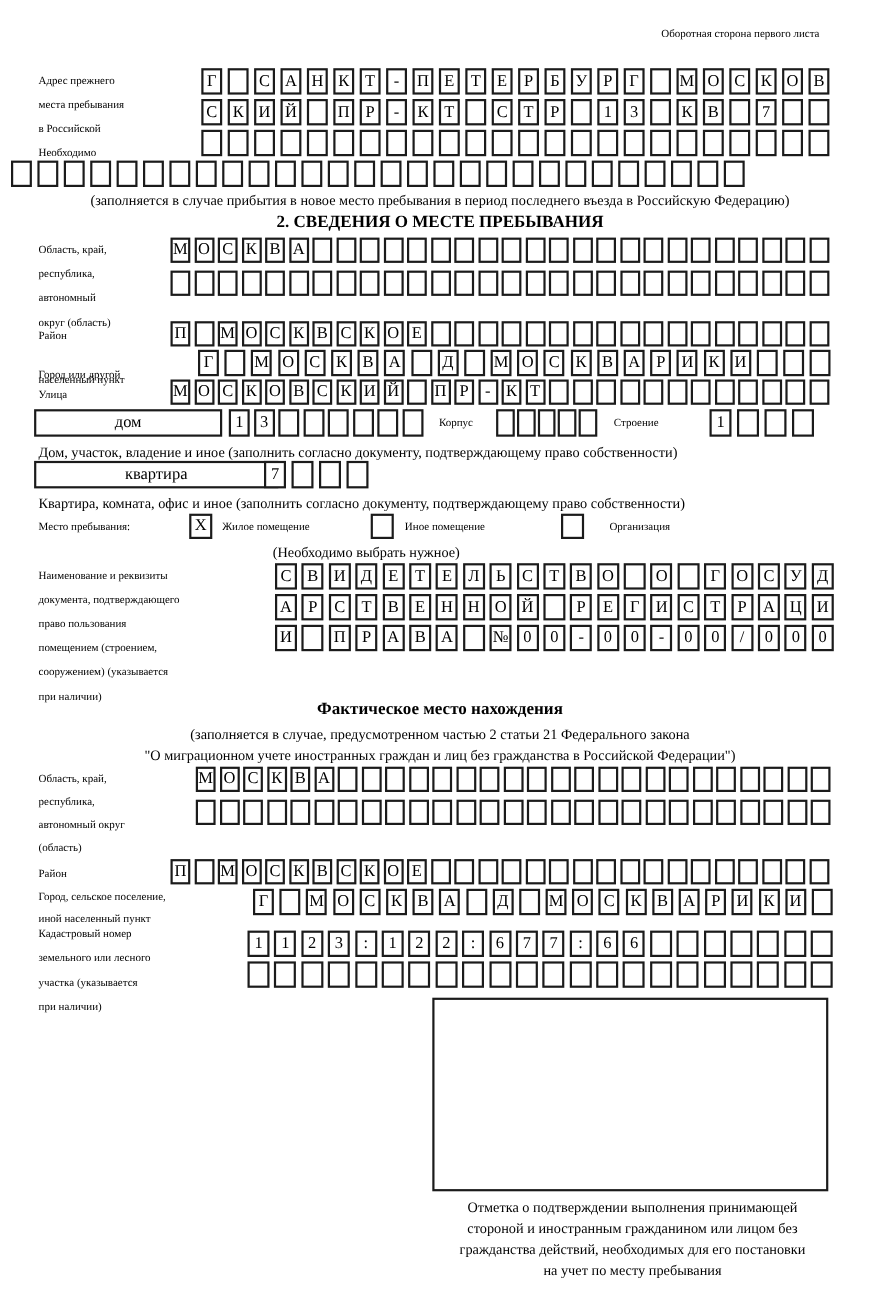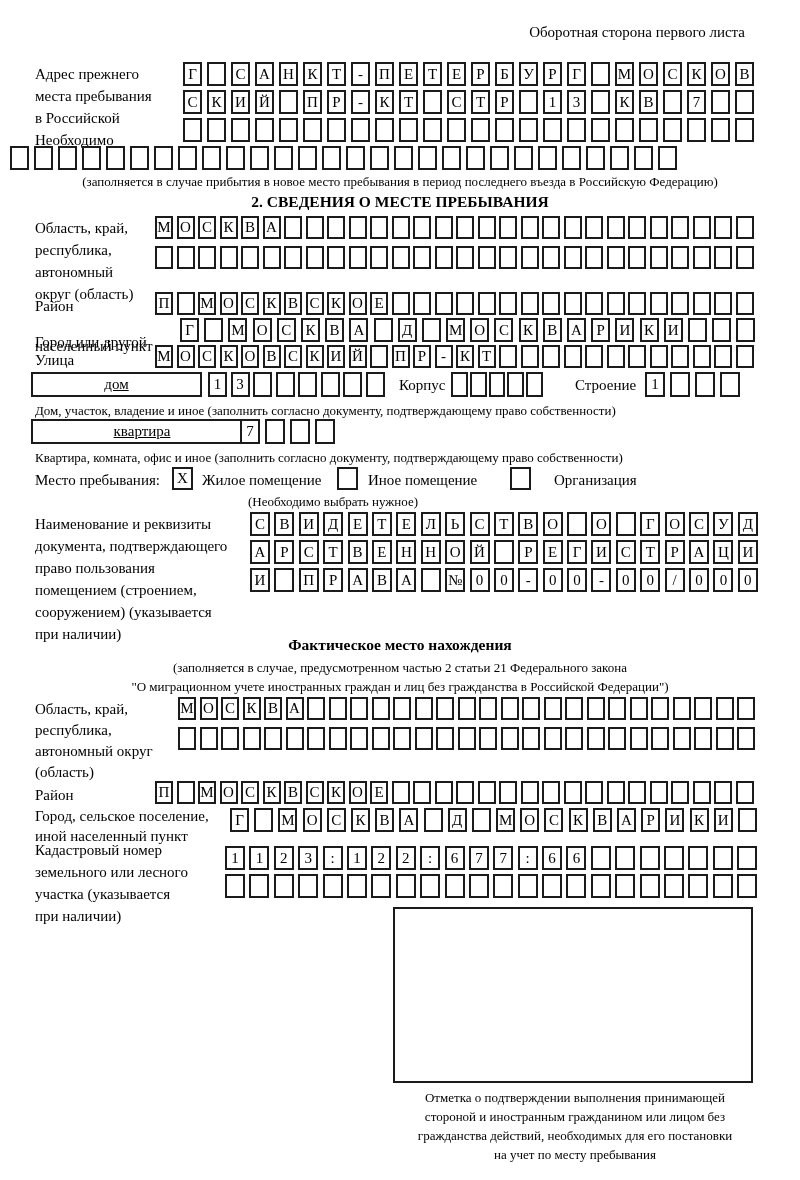--- a/index.html
+++ b/index.html
@@ -1,36 +1,36 @@
 <!DOCTYPE html>
 <html><head>
 <meta charset="utf-8">
 <style>
   * { margin:0; padding:0; box-sizing:border-box; }
   html,body { background:#ffffff; }
   body { width:800px; height:1180px; font-family:"Liberation Serif","DejaVu Serif",serif; color:#000; }
   #page { position:relative; width:800px; height:1180px; background:#fff; overflow:hidden; }
   .abs { position:absolute; }
-  .lbl { font-size:15px; line-height:20px; white-space:nowrap; }
+  .lbl { font-size:10px; line-height:20px; white-space:nowrap; }
   .cap { font-size:13px; line-height:18px; white-space:nowrap; }
   .title { font-size:15.5px; font-weight:bold; text-align:center; }
   .center { text-align:center; }
   .boxes { position:absolute; display:flex; }
   .cell { flex:0 0 auto; border:2px solid #1b1b1b; background:#fff;
           display:flex; align-items:center; justify-content:center;
           font-size:15px; line-height:1; }
   .pitch24  { gap:5px; }   .pitch24  .cell { width:19px;   height:24px; }
   .pitch215 { gap:3.5px; } .pitch215 .cell { width:18px;   height:23px; }
   .pitch242 { gap:5.2px; } .pitch242 .cell { width:19px;   height:24px; }
   .pitch244 { gap:4.4px; } .pitch244 .cell { width:20px;   height:24px; }
   .pitch225 { gap:3.5px; } .pitch225 .cell { width:19px;   height:25px; }
   .pitch19  { gap:2px; }   .pitch19  .cell { width:16.8px; height:25px; }
   .pitch25  { gap:5px; }   .pitch25  .cell { width:20px;   height:25px; }
   .bigbox { position:absolute; border:2px solid #1b1b1b; background:#fff;
-            display:flex; align-items:center; justify-content:center; font-size:15px;text-decoration:underline; }
+            display:flex; align-items:center; justify-content:center; font-size:15px; }
   .checkbox { position:absolute; width:21px; height:23px; border:2px solid #1b1b1b;
               display:flex; align-items:center; justify-content:center; font-size:15px; }
   .stamp { position:absolute; border:2px solid #1b1b1b; background:#fff; }
 </style>
 </head>
 <body>
 
 <div id="page">
 
   <div class="lbl abs" style="left:400px;top:22px;width:345px;text-align:right">Оборотная сторона первого листа</div>
@@ -323,21 +323,21 @@
       <span class="cell"></span>
     </div>
   <div class="lbl abs" style="left:399px;top:375px">Корпус</div>
   <div class="boxes pitch19" style="left:451px;top:372px">
       <span class="cell"></span>
       <span class="cell"></span>
       <span class="cell"></span>
       <span class="cell"></span>
       <span class="cell"></span>
     </div>
-  <div class="lbl abs" style="left:575px;top:375px">Строение</div>
+  <div class="lbl abs" style="left:558px;top:375px">Строение</div>
   <div class="boxes pitch25" style="left:645px;top:372px">
       <span class="cell">1</span>
       <span class="cell"></span>
       <span class="cell"></span>
       <span class="cell"></span>
     </div>
   <div class="cap abs" style="left:35px;top:402px">Дом, участок, владение и иное (заполнить согласно документу, подтверждающему право собственности)</div>
 
   <div class="bigbox" style="left:31px;top:419px;width:222px;height:25px">квартира</div>
   <div class="boxes pitch25" style="left:240px;top:419px">

